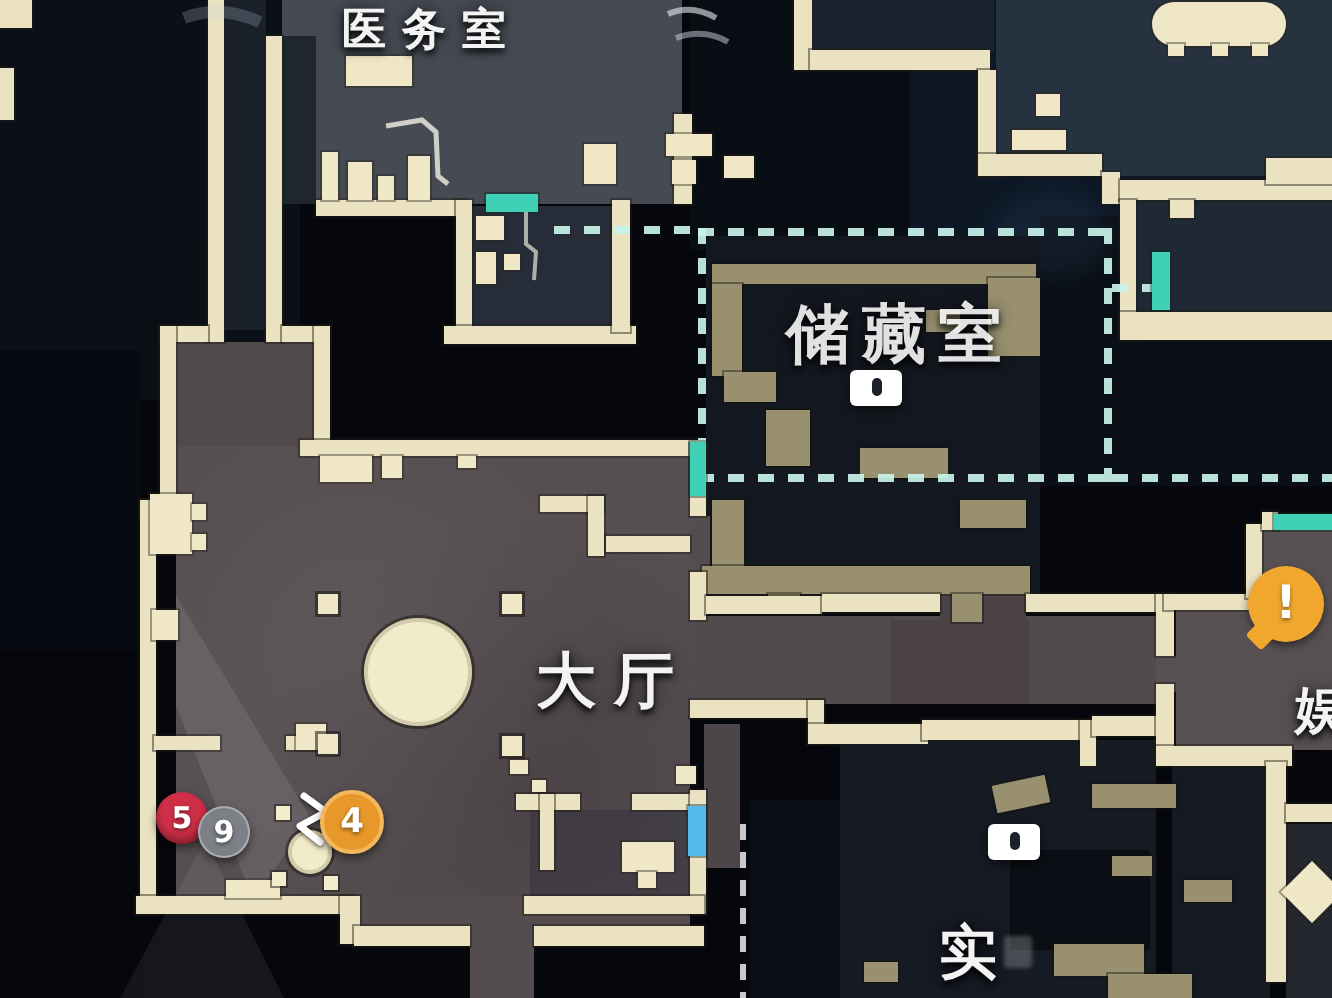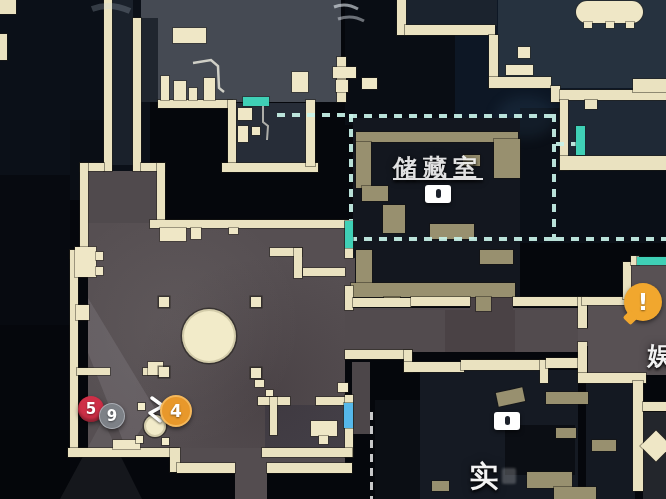--- a/index.html
+++ b/index.html
@@ -42,21 +42,23 @@
 <div id="map">
   <svg class="overlay" width="666" height="499" viewBox="0 0 666 499" style="z-index:40;">
     <path d="M193,63 L211,60 L218,66 L219,88 L224,92" fill="none" stroke="#e8e6da" stroke-width="2.5" opacity="0.85"></path>
     <path d="M263,106 L263,122 L268,126 L267,140" fill="none" stroke="#e8e6da" stroke-width="2" opacity="0.7"></path>
     <path d="M334,7 Q346,2 358,9" fill="none" stroke="rgba(230,236,242,.6)" stroke-width="3"></path>
     <path d="M338,19 Q352,14 364,21" fill="none" stroke="rgba(230,236,242,.45)" stroke-width="3"></path>
     <path d="M92,9 Q110,2 130,11" fill="none" stroke="rgba(200,212,228,.22)" stroke-width="6"></path>
     <polyline points="152,398 163,406 150,413 160,421" fill="none" stroke="#ffffff" stroke-width="3.5" stroke-linejoin="round" stroke-linecap="round" style="filter:drop-shadow(0 1px 1px rgba(0,0,0,.6));"></polyline>
   </svg>
 
-  <div class="lbl" style="left:438px;top:168px;font-size:24px;letter-spacing:6px;opacity:.92;z-index:60;text-decoration:underline;">储藏室</div>
+  <div class="lbl" style="left:216px;top:15px;font-size:22px;letter-spacing:8px;z-index:60;">医务室</div>
+  <div class="lbl" style="left:450px;top:168px;font-size:32px;letter-spacing:6px;opacity:.92;z-index:60;">储藏室</div>
+  <div class="lbl" style="left:307px;top:341px;font-size:30px;letter-spacing:9px;z-index:60;">大厅</div>
   <div class="lbl" style="left:660px;top:355px;font-size:25px;z-index:60;">娱</div>
   <div class="lbl" style="left:484px;top:477px;font-size:29px;z-index:60;">实</div>
 
   <div class="mk" style="left: 78px; top: 396px; width: 26px; height: 26px; font-size: 15px; z-index: 70; box-shadow: rgba(0, 0, 0, 0.3) 0px -3px 3px inset, rgba(0, 0, 0, 0.5) 0px 2px 4px; background: rgb(206, 47, 71);">
     <span>5</span>
     </div>
   <div class="mk" style="left: 99px; top: 403px; width: 26px; height: 26px; font-size: 15px; z-index: 71; border: 1.5px solid rgba(200, 205, 212, 0.6); background: rgb(125, 129, 135);">
     <span>9</span>
     </div>
   <div class="mk" style="left: 160px; top: 395px; width: 32px; height: 32px; font-size: 17px; z-index: 72; border: 2px solid rgb(244, 184, 92); background: rgb(232, 152, 43);">

